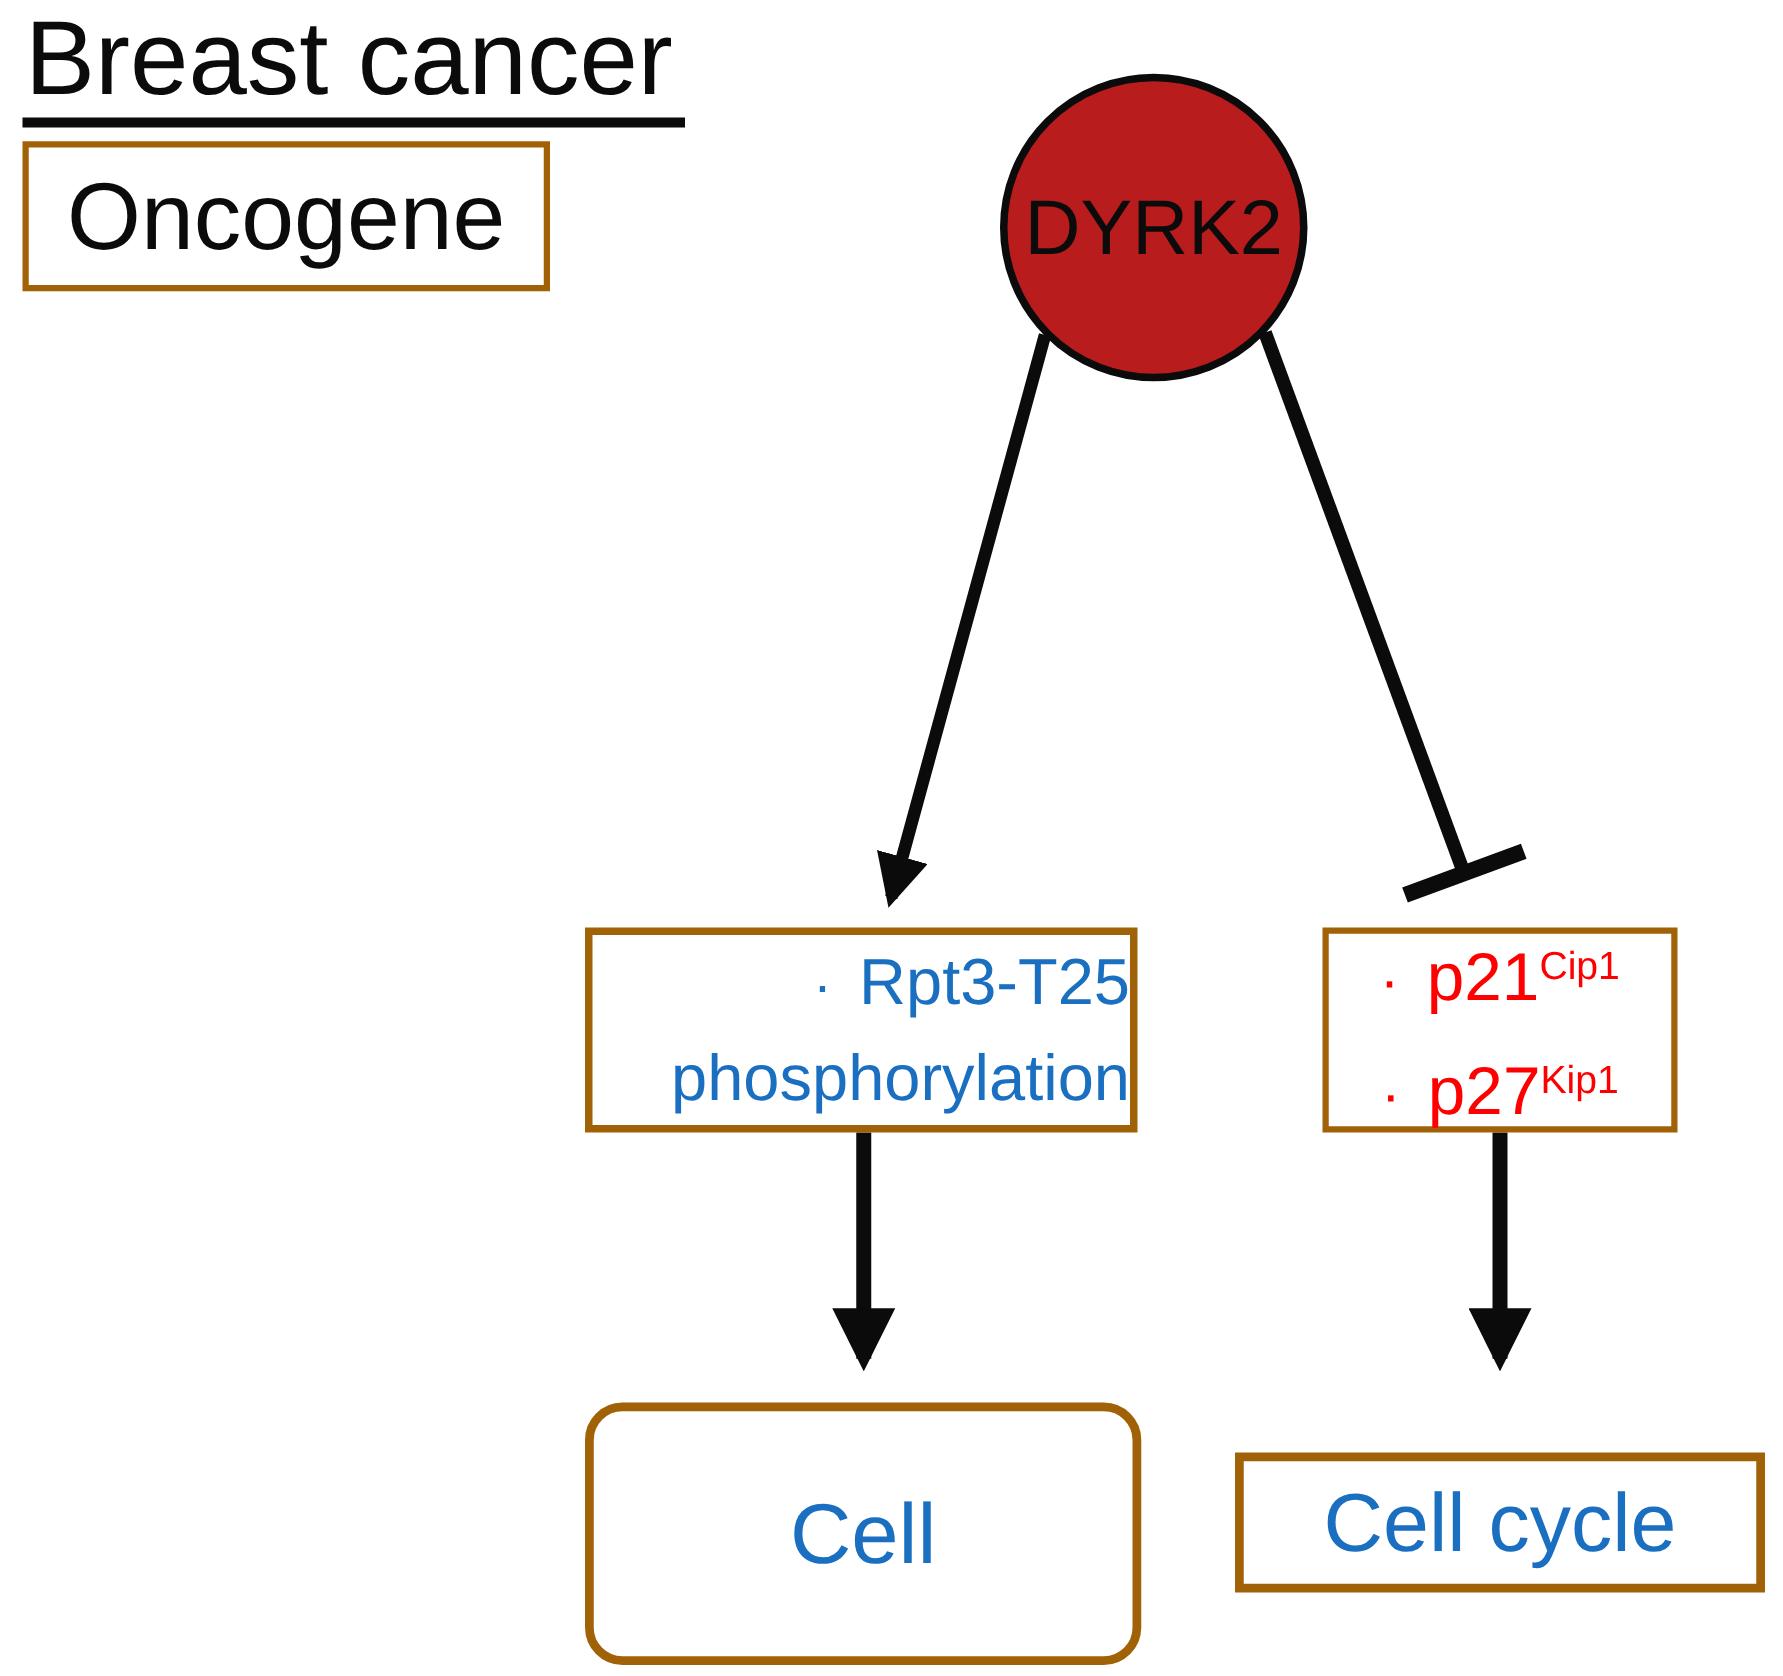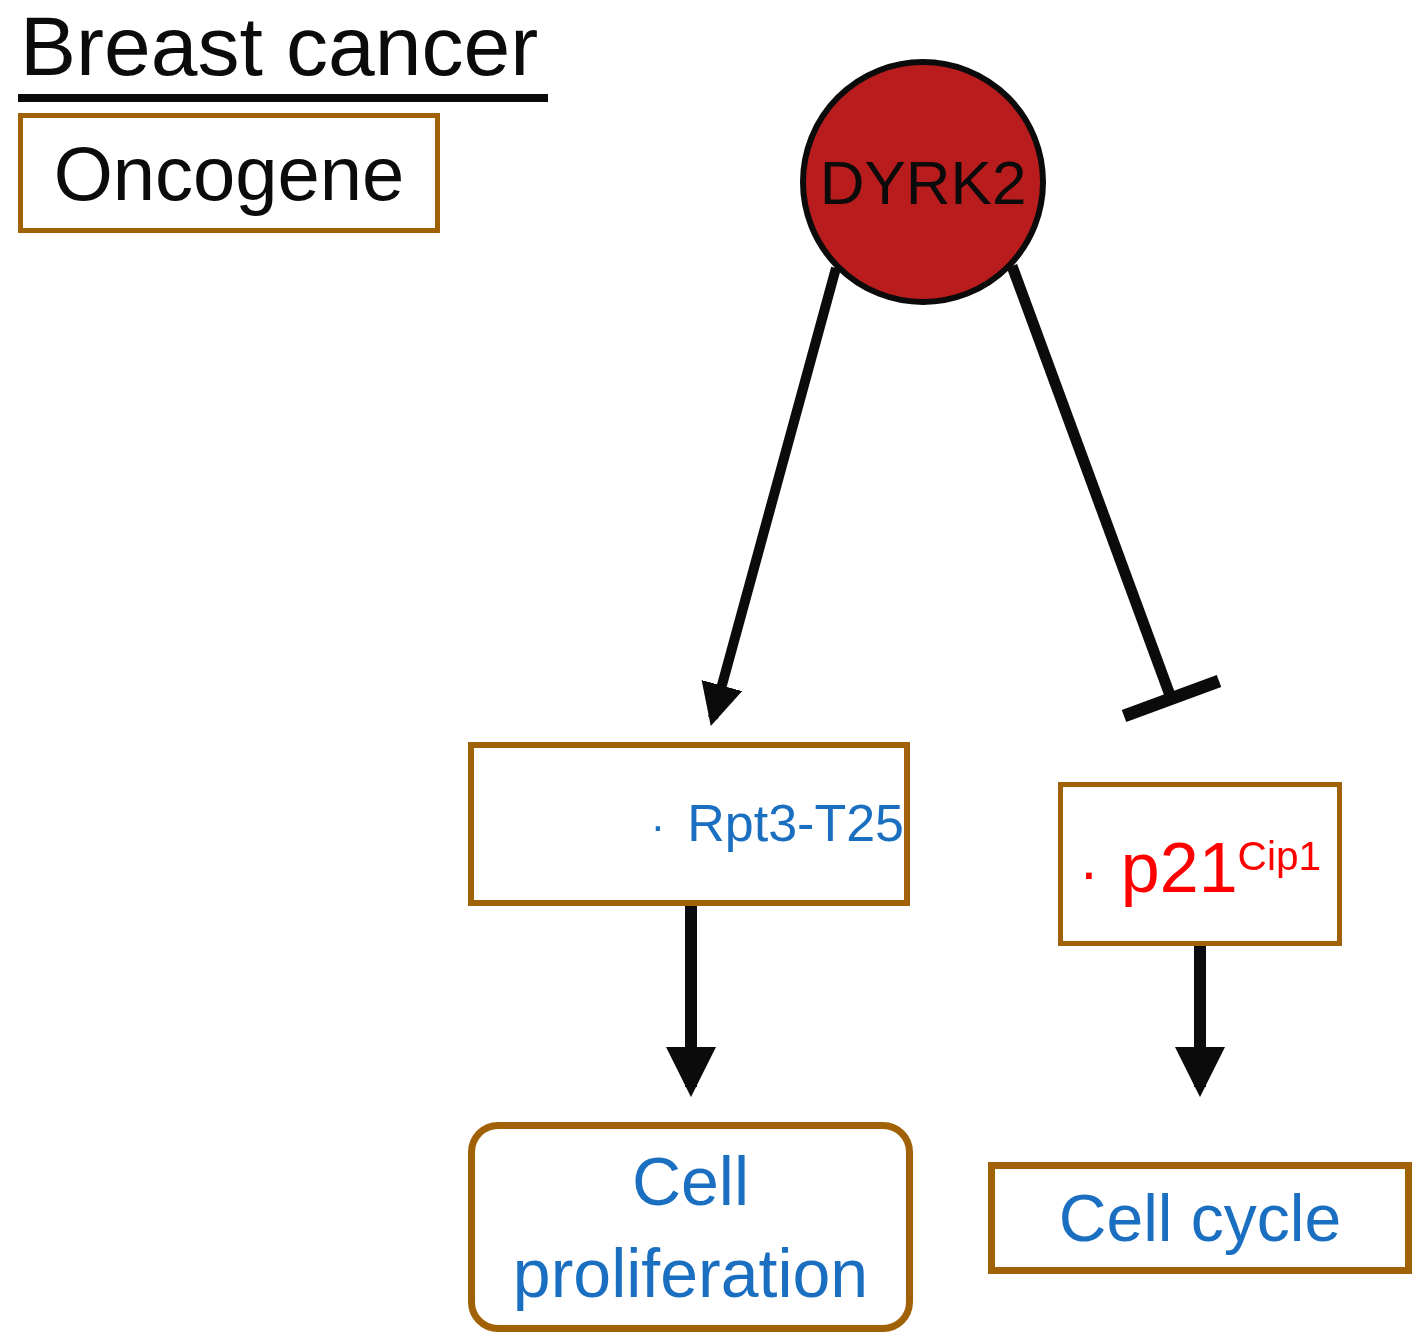--- a/index.html
+++ b/index.html
@@ -70,24 +70,23 @@
     border-width: 6px;
     font-size: 52px;
     line-height: 74px;
     color: var(--blue, #1B6FC1);
     align-items: flex-end;
   }
   .inhibited-box {
     left: 1058px; top: 742px;
     width: 284px; height: 164px;
     border-width: 5px;
-    font-size: 70px;
+    font-size: 54px;
     line-height: 80px;
     color: var(--red, #FF0000);
-    margin-top: 40px;
   }
   .bullet {
     font-size: 0.85em;
     margin-right: 22px;
   }
   .sup {
     font-size: 0.58em;
     vertical-align: 0.55em;
   }
   .prolif-box {
@@ -138,30 +137,35 @@
   </div>
 
   <div class="dyrk2-circle">
     <span>DYRK2</span>
   </div>
 
   <div class="box substrate-box">
     <div class="line-row">
       <span class="bullet">·</span><span>Rpt3-T25</span>
     </div>
+    <div class="line-row">
+      <span>phosphorylation</span>
+    </div>
   </div>
 
   <div class="box inhibited-box">
     <div class="line-row">
       <span class="bullet">·</span><span>p21</span><span class="sup">Cip1</span>
     </div>
+    <div class="line-row">
+      <span class="bullet">·</span><span>p27</span><span class="sup">Kip1</span>
+    </div>
   </div>
 
   <div class="box prolif-box">
     <div class="line-row">Cell</div>
-    <div class="line-row">proliferation</div>
   </div>
 
   <div class="box cycle-box">
     <span>Cell cycle</span>
   </div>
 
 </div>
 
 </body></html>

